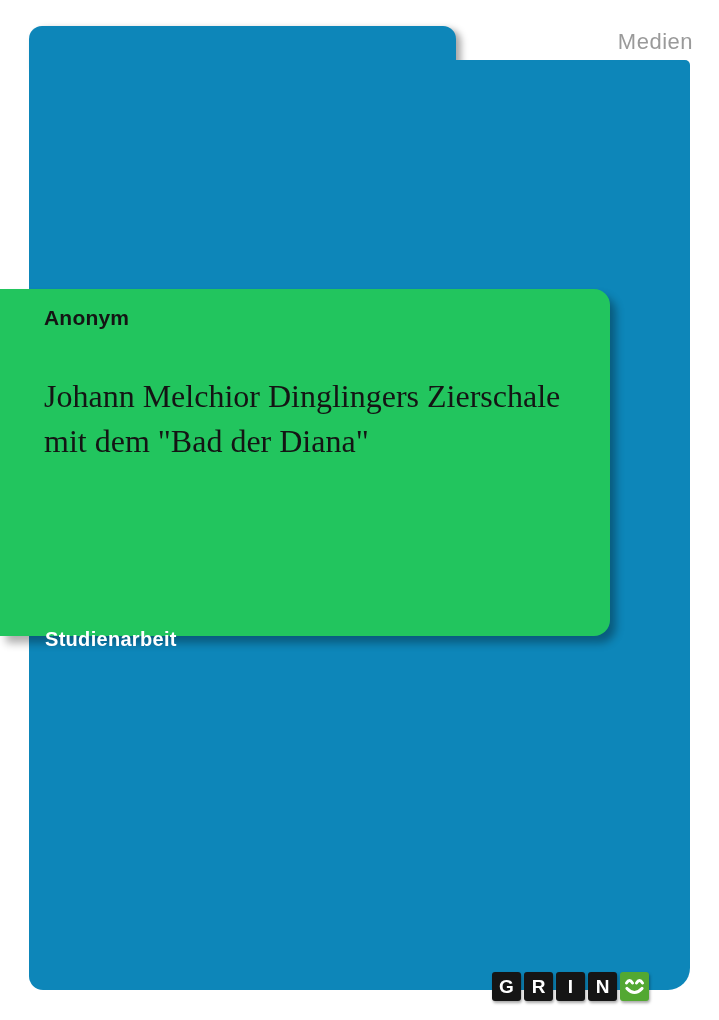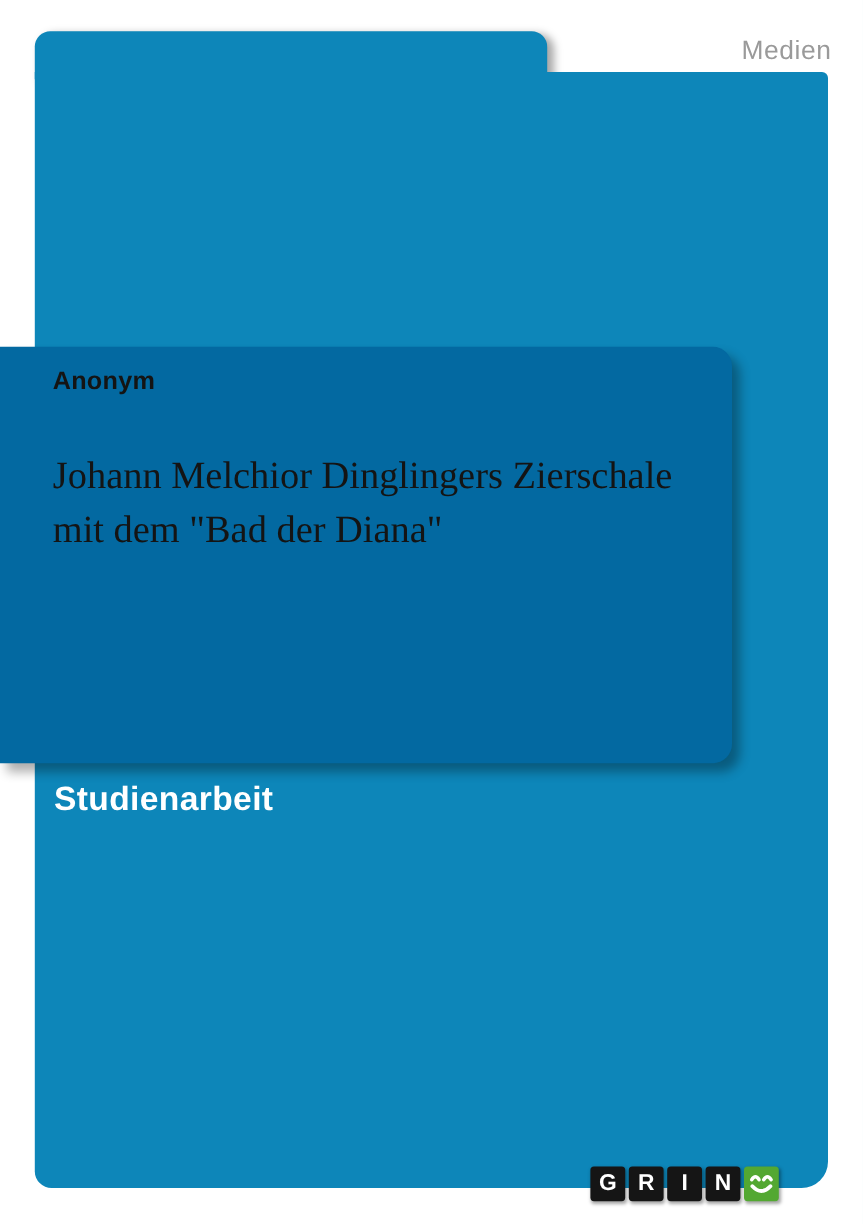--- a/index.html
+++ b/index.html
@@ -38,21 +38,21 @@
     letter-spacing: 0.5px;
     color: #9a9a9a;
     z-index: 3;
     text-align: center;
   }
   
   .card {
     position: absolute;
     left: 0; top: 289px;
     width: 610px; height: 347px;
-    background: #0369a1;
+    background: #22c55e;
     border-radius: 0 16px 16px 0;
     box-shadow: 6px 7px 9px rgba(0,0,0,0.32);
     padding: 17px 28px 0 44px;
     z-index: 3;
   }
   .author {
     font-size: 21px;
     font-weight: bold;
     color: #141414;
     letter-spacing: 0.2px;
@@ -61,22 +61,22 @@
     margin-top: 44px;
     max-width: 592px;
     font-family: Liberation Serif, serif;
     font-weight: normal;
     font-size: 32px;
     line-height: 1.4;
     color: #141414;
   }
   .doctype {
     position: absolute;
-    left: 45px; top: 650px;
-    font-size: 28px;
+    left: 45px; top: 628px;
+    font-size: 20px;
     font-weight: bold;
     color: #ffffff;
     letter-spacing: 0.3px;
     z-index: 3;
   }
   
   .logo {
     position: absolute;
     left: 492px; top: 972px;
     display: flex;

